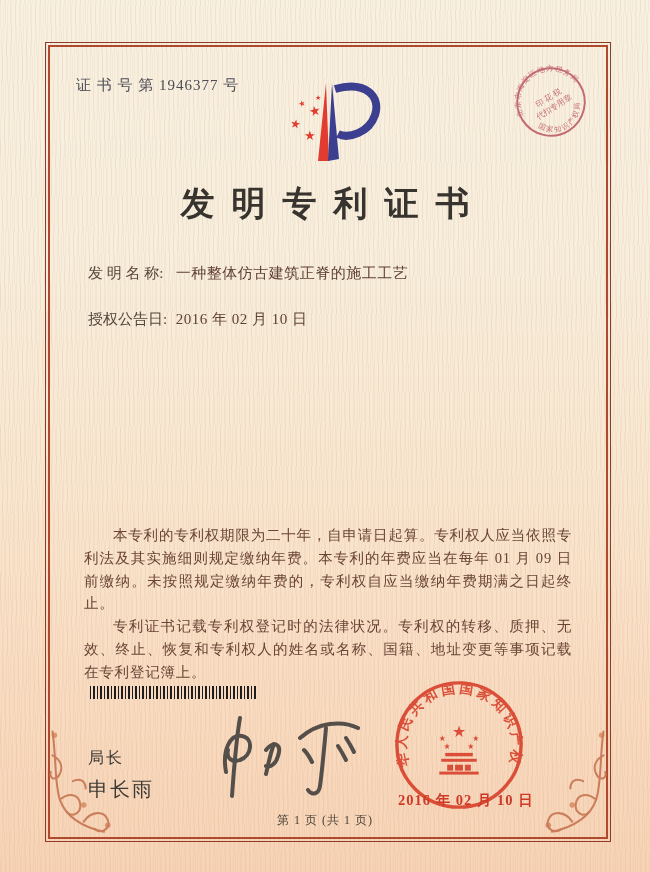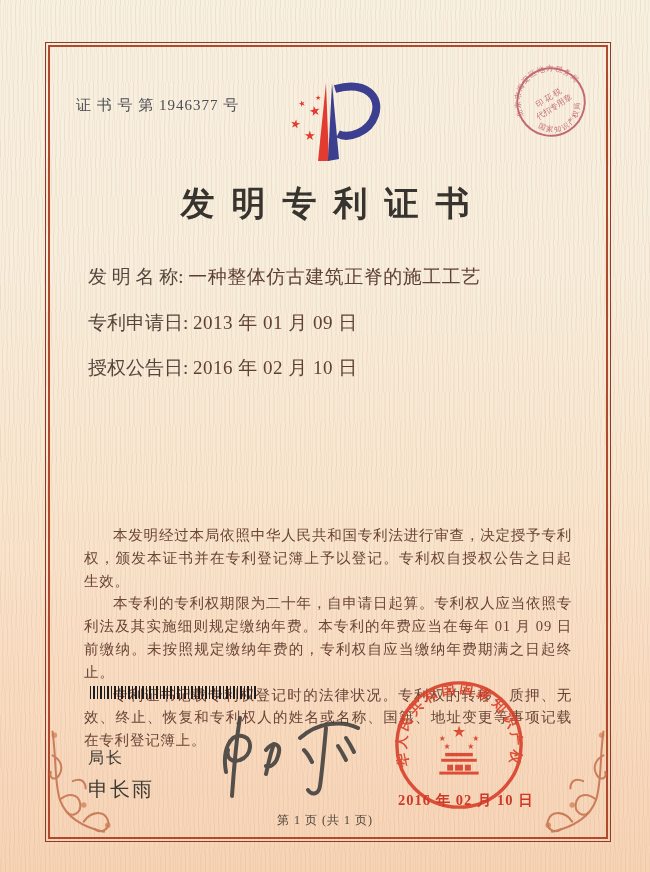--- a/index.html
+++ b/index.html
@@ -6,27 +6,27 @@
   .page{
     position:relative;width:650px;height:872px;overflow:hidden;
     font-family:"Liberation Serif","DejaVu Serif",serif;
     background:
       repeating-linear-gradient(88deg, rgba(216,150,112,0.10) 0 1px, rgba(255,255,255,0) 1px 5px),
       repeating-linear-gradient(-88.5deg, rgba(216,150,112,0.10) 0 1px, rgba(255,255,255,0) 1px 4px),
       linear-gradient(180deg,#f7f1e1 0%,#f7eedd 30%,#f8e7d0 55%,#f8dcc2 78%,#f6d3b5 100%);
   }
   .frame-outer{position:absolute;left:45px;right:39px;top:42px;bottom:30px;border:1px solid #8f3a26;}
   .frame-inner{position:absolute;left:2px;right:2px;top:2px;bottom:2px;border:2px solid #b04a2e;}
-  .cert-no{position:absolute;left:76px;top:96px;font-size:15px;color:#4c4c55;letter-spacing:1px;}
+  .cert-no{position:absolute;left:76px;top:76px;font-size:15px;color:#4c4c55;letter-spacing:1px;}
   .logo{position:absolute;left:282px;top:80px;}
   .stamp{position:absolute;left:505px;top:56px;opacity:0.78;}
   .title{position:absolute;left:0;right:0;top:181px;text-align:center;font-size:34px;font-weight:600;
          color:#37332e;letter-spacing:17px;text-indent:17px;font-family:Liberation Mono, monospace;}
   .fields{position:absolute;left:88px;top:264px;width:490px;}
-  .field-row{height:45.5px;font-size:19px;color:#5d4134;white-space:nowrap;}
+  .field-row{height:45.5px;font-size:15px;color:#5d4134;white-space:nowrap;}
   .field-label{display:inline-block;min-width:84px;color:#55453c;}
   .field-value{color:#5e3f33;letter-spacing:0.5px;}
   .paras{position:absolute;left:84px;top:524px;width:488px;}
   .paras p{margin:0;padding:0;text-indent:2em;font-size:14.5px;line-height:22.8px;
            color:#6a4436;text-align:justify;letter-spacing:0.8px;}
   .barcode{position:absolute;left:90px;top:686px;width:168px;height:13px;
     background:repeating-linear-gradient(90deg,#1d1d1d 0 1.5px,transparent 1.5px 3px,
       #1d1d1d 3px 5.5px,transparent 5.5px 7px,#1d1d1d 7px 8px,transparent 8px 10.5px,
       #1d1d1d 10.5px 12px,transparent 12px 14px);}
   .signer-title{position:absolute;left:88px;top:748px;font-size:16px;color:#3e3a35;letter-spacing:2px;text-align:right;}
@@ -110,31 +110,26 @@
   </svg>
 
   <div class="title">发明专利证书</div>
 
   <div class="fields">
     <div class="field-row">
       <span class="field-label">发 明 名 称:</span>
       <span class="field-value">一种整体仿古建筑正脊的施工工艺</span>
     </div>
     <div class="field-row">
-      <span class="field-label">专利申请日:</span>
-      <span class="field-value">2013 年 01 月 09 日</span>
-    </div>
-    <div class="field-row">
       <span class="field-label">授权公告日:</span>
       <span class="field-value">2016 年 02 月 10 日</span>
     </div>
   </div>
 
   <div class="paras">
-    <p>本发明经过本局依照中华人民共和国专利法进行审查，决定授予专利权，颁发本证书并在专利登记簿上予以登记。专利权自授权公告之日起生效。</p>
     <p>本专利的专利权期限为二十年，自申请日起算。专利权人应当依照专利法及其实施细则规定缴纳年费。本专利的年费应当在每年 01 月 09 日前缴纳。未按照规定缴纳年费的，专利权自应当缴纳年费期满之日起终止。</p>
     <p>专利证书记载专利权登记时的法律状况。专利权的转移、质押、无效、终止、恢复和专利权人的姓名或名称、国籍、地址变更等事项记载在专利登记簿上。</p>
   </div>
 
   <div class="barcode"></div>
 
   <div class="signer-title">局长</div>
   <div class="signer-name">申长雨</div>
 
   <svg class="signature" width="175" height="100" viewBox="0 0 175 100">

